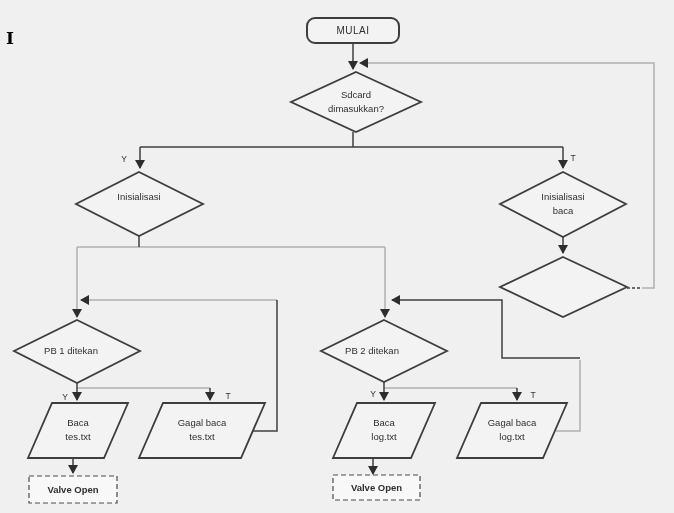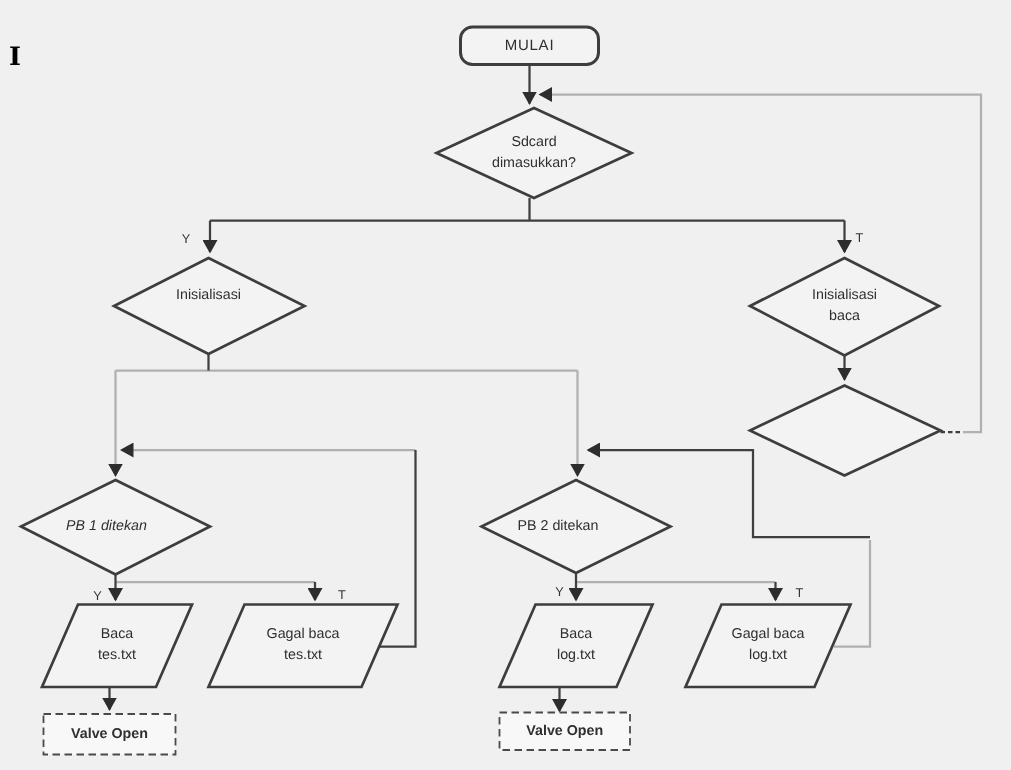--- a/index.html
+++ b/index.html
@@ -89,21 +89,21 @@
   </div>
 
   <div class="lbl" style="left:503px;top:190px;width:120px;">
     <span>Inisialisasi</span>
     <span>baca</span>
   </div>
 
   <div class="lbl" style="left:503px;top:273px;width:120px;">
   </div>
 
-  <div class="lbl one" style="left:17px;top:345px;width:108px;font-style:italic;">
+  <div class="lbl one" style="left:17px;top:345px;width:108px;">
     <span>PB 1 ditekan</span>
   </div>
 
   <div class="lbl one" style="left:324px;top:345px;width:96px;">
     <span>PB 2 ditekan</span>
   </div>
 
   <div class="lbl" style="left:18px;top:416px;width:120px;">
     <span>Baca</span>
     <span>tes.txt</span>

